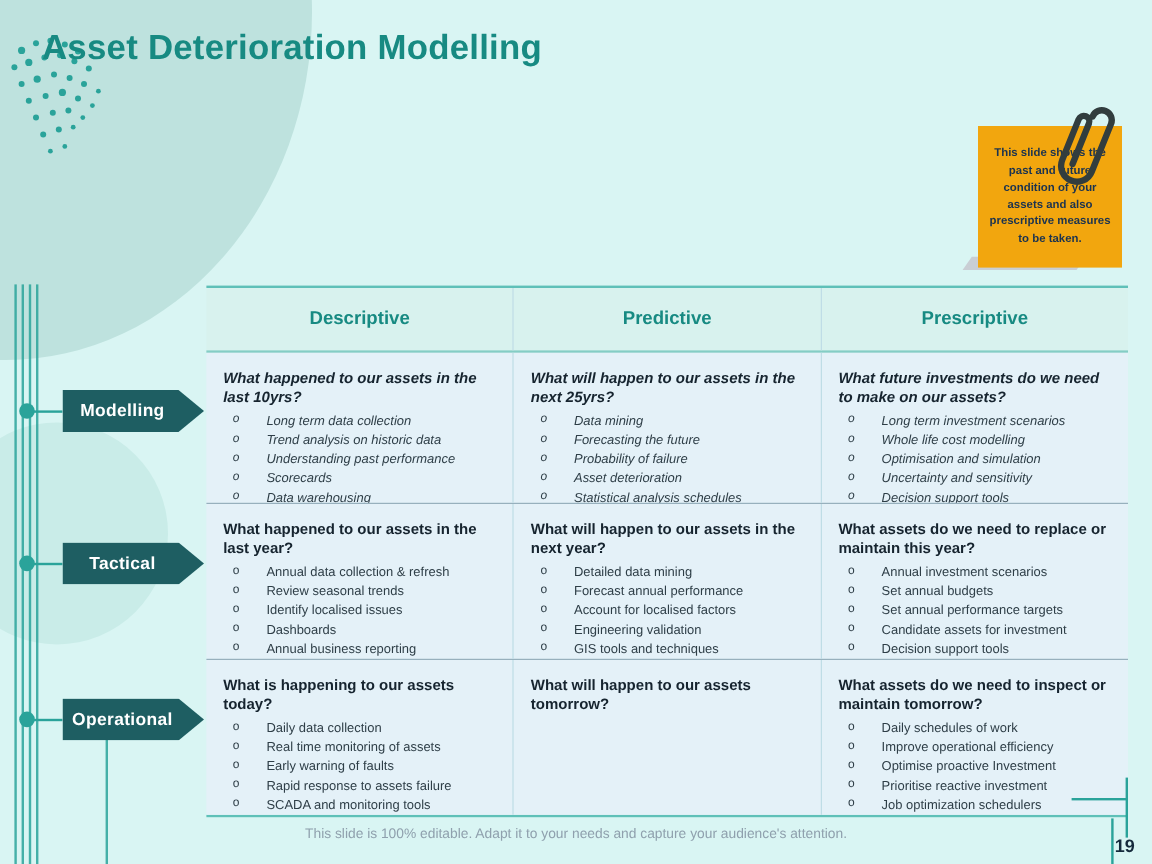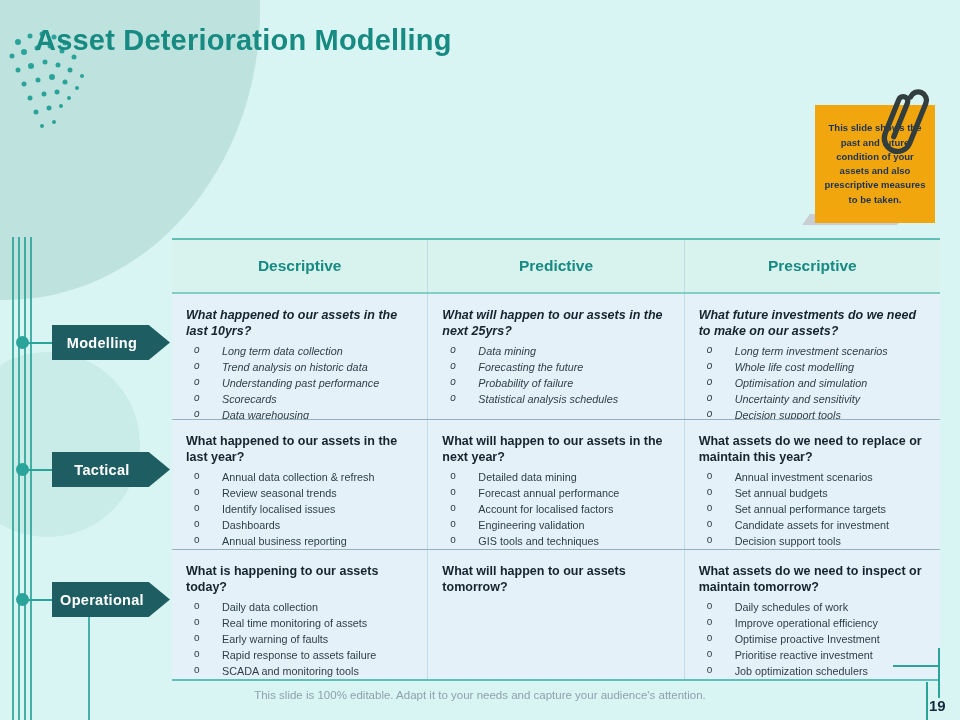--- a/index.html
+++ b/index.html
@@ -204,20 +204,21 @@
             <li>Scorecards</li>
             <li>Data warehousing</li>
           </ul>
       </div>
       <div class="cell">
         <p class="chead">What will happen to our assets in the next 25yrs?</p>
         <ul class="blist">
             <li>Data mining</li>
             <li>Forecasting the future</li>
             <li>Probability of failure</li>
+            <li>Asset deterioration</li>
             <li>Statistical analysis schedules</li>
           </ul>
       </div>
       <div class="cell">
         <p class="chead">What future investments do we need to make on our assets?</p>
         <ul class="blist">
             <li>Long term investment scenarios</li>
             <li>Whole life cost modelling</li>
             <li>Optimisation and simulation</li>
             <li>Uncertainty and sensitivity</li>

